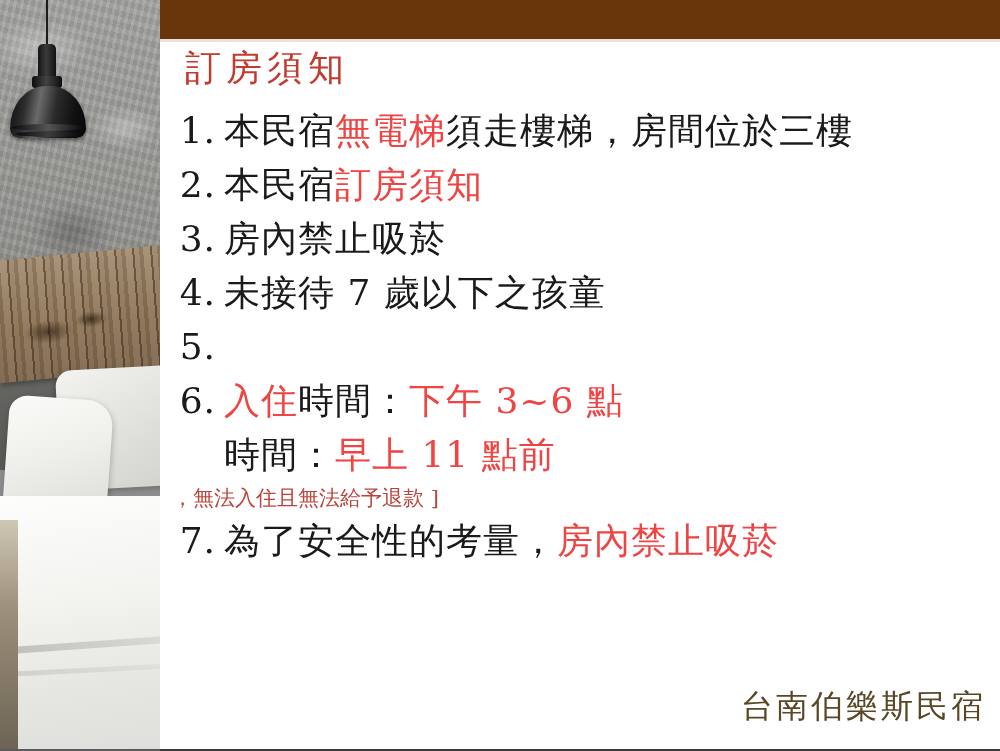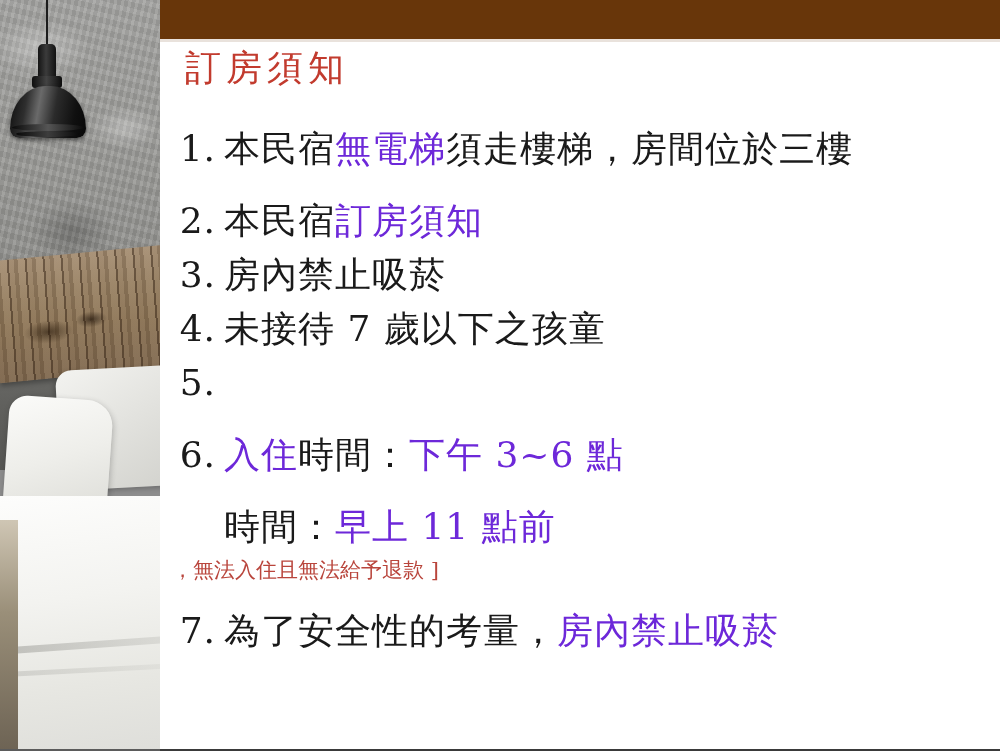--- a/index.html
+++ b/index.html
@@ -214,21 +214,21 @@
     padding-right: 8px;
     flex: 0 0 auto;
     font-family: "DejaVu Serif", "Liberation Serif", serif;
   }
   .num-spacer {
     display: inline-block;
     width: 58px;
     flex: 0 0 auto;
   }
   .body-text { display: inline-block; }
-  .red { color: #6d28d9; margin-top: 18px; }
+  .red { color: #ef4444; }
   .black { color: #1a1a1a; }
 
   .notice-note {
     display: flex;
     align-items: baseline;
     font-size: 21px;
     line-height: 32px;
     color: #b9453c;
     white-space: nowrap;
     letter-spacing: 0px;
@@ -327,18 +327,19 @@
           <span class="body-text red">早上 11 點前</span>
         </div>
         <div class="notice-note">，無法入住且無法給予退款 ]</div>
         <div class="notice-line">
           <span class="num">7.</span>
           <span class="body-text black">為了安全性的考量，</span>
           <span class="body-text red">房內禁止吸菸</span>
         </div>
       </div>
 
+    <div id="footer-sign">台南伯樂斯民宿</div>
   </div>
 
   <div id="bottom-rule"></div>
   <div id="bottom-rule-left"></div>
 
 </div>
 
 </body></html>

